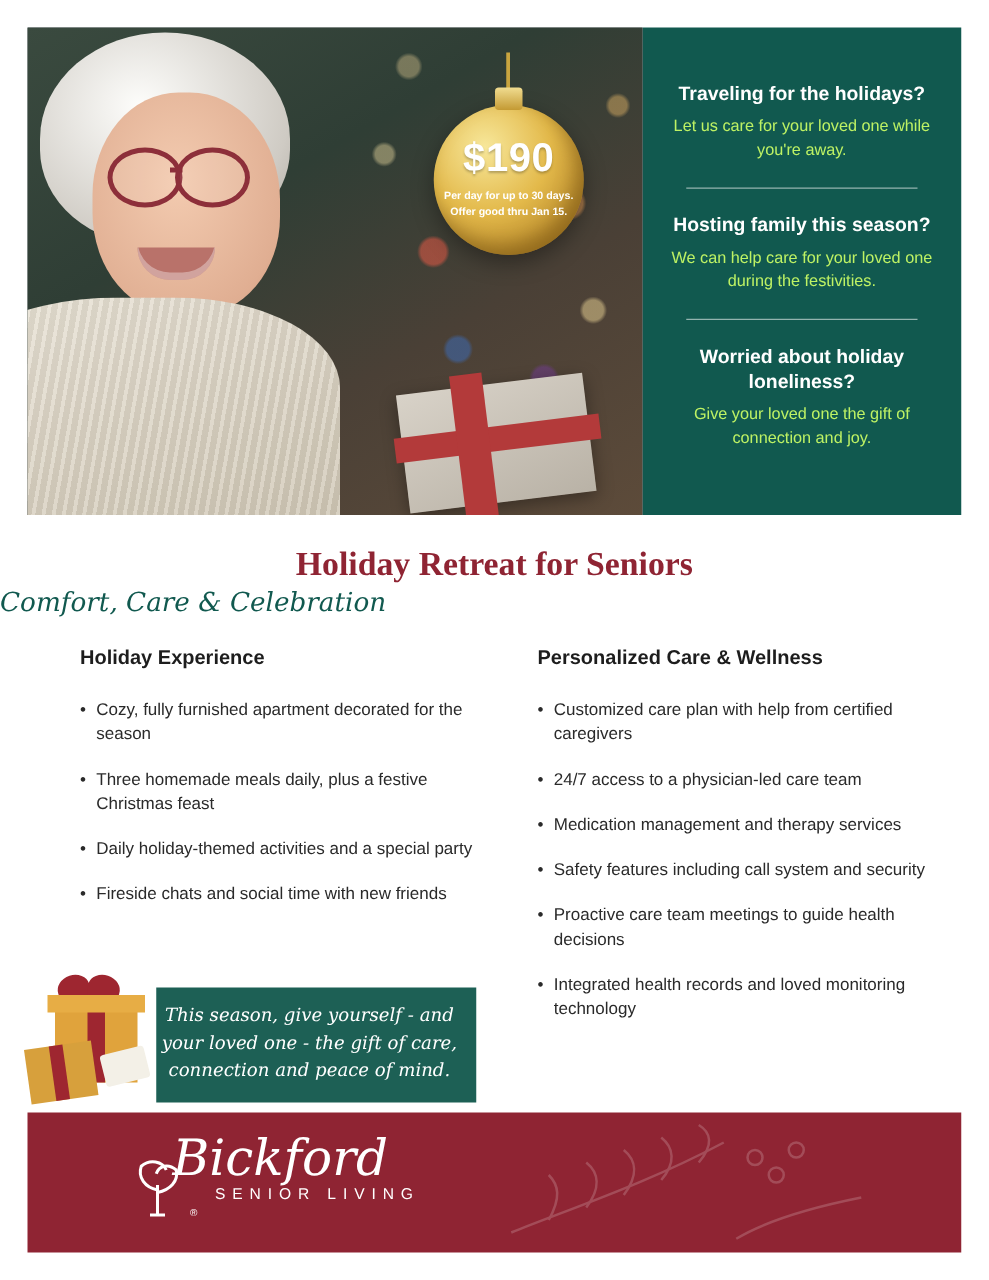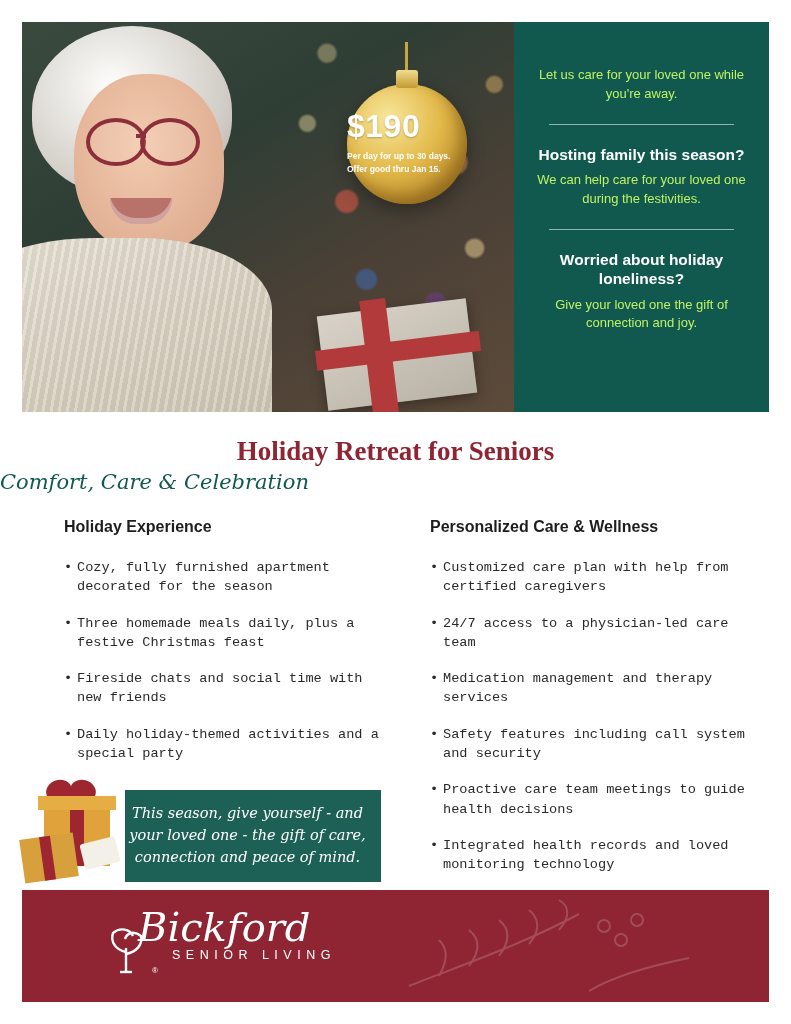--- a/index.html
+++ b/index.html
@@ -158,21 +158,21 @@
   .ornament {
     position: absolute;
     left: 325px;
     top: 62px;
     width: 120px;
     height: 120px;
     border-radius: 50%;
     background: radial-gradient(circle at 34% 28%, #f7e79a, #e3b94a 45%, #b8892b 78%, #8d6620 100%);
     box-shadow: 0 6px 18px rgba(0,0,0,.35), inset -6px -8px 14px rgba(120,85,20,.55);
     color: #ffffff;
-    text-align: left;
+    text-align: center;
     box-sizing: border-box;
     padding-top: 26px;
   }
   .ornament-cap {
     position: absolute;
     left: 49px; top: -14px;
     width: 22px; height: 18px;
     border-radius: 3px;
     background: linear-gradient(#f0dc90, #c49a33);
   }
@@ -266,21 +266,20 @@
     margin-bottom: 22px;
   }
   .bullets { margin: 0; padding: 0; list-style: none; }
   .bullets li {
     position: relative;
     font-size: 13.6px;
     line-height: 1.42;
     color: #2a2a2a;
     margin-bottom: 17px;
     padding-left: 13px;
-    font-family: Liberation Mono, monospace;
   }
   .bullets li:before {
     content: "\2022";
     position: absolute;
     left: 0; top: 0;
     color: #2a2a2a;
   }
 
   
   .quote-box {
@@ -427,40 +426,41 @@
       <div class="ornament-hanger"></div>
       <div class="ornament-cap"></div>
       <div class="ornament-price">$190</div>
       <div class="ornament-sub">Per day for up to 30 days.</div>
       <div class="ornament-sub">Offer good thru Jan 15.</div>
     </div>
 
   </div>
 
   <div class="hero-text">
+    <div class="hero-block-title">Traveling for the holidays?</div>
     <div class="hero-block-body">Let us care for your loved one while you're away.</div>
     <div class="hero-div"></div>
     <div class="hero-block-title">Hosting family this season?</div>
     <div class="hero-block-body">We can help care for your loved one during the festivities.</div>
     <div class="hero-div"></div>
     <div class="hero-block-title">Worried about holiday loneliness?</div>
     <div class="hero-block-body">Give your loved one the gift of connection and joy.</div>
   </div>
 </div>
 
 <div class="doc-title">Holiday Retreat for Seniors</div>
 <div class="doc-subtitle">Comfort, Care &amp; Celebration</div>
 
 <div class="col col-left">
   <div class="col-head">Holiday Experience</div>
   <ul class="bullets">
     <li>Cozy, fully furnished apartment decorated for the season</li>
     <li>Three homemade meals daily, plus a festive Christmas feast</li>
+    <li>Daily holiday-themed activities and a special party</li>
     <li>Fireside chats and social time with new friends</li>
-    <li>Daily holiday-themed activities and a special party</li>
   </ul>
 </div>
 
 <div class="col col-right">
   <div class="col-head">Personalized Care &amp; Wellness</div>
   <ul class="bullets">
     <li>Customized care plan with help from certified caregivers</li>
     <li>24/7 access to a physician-led care team</li>
     <li>Medication management and therapy services</li>
     <li>Safety features including call system and security</li>

